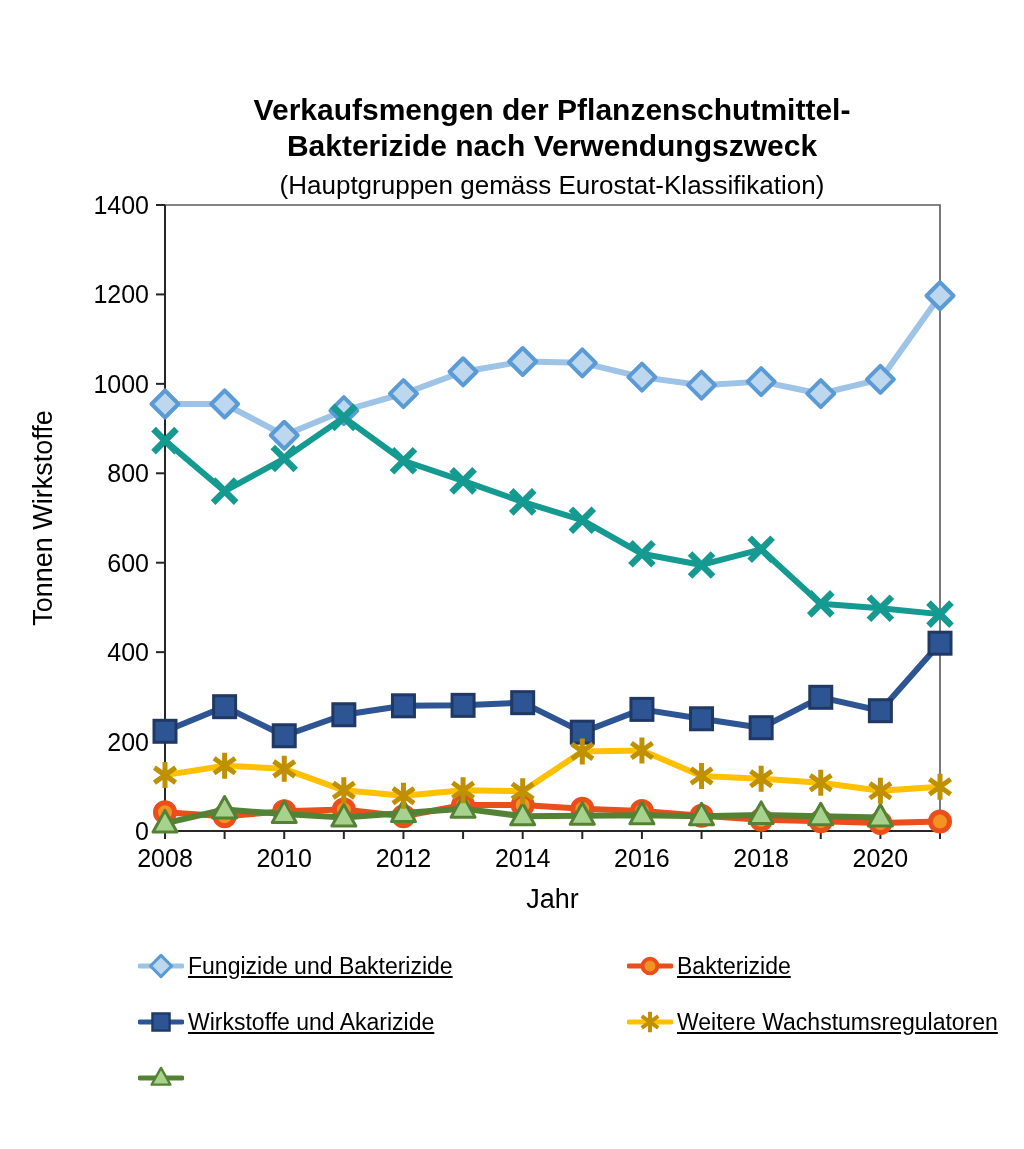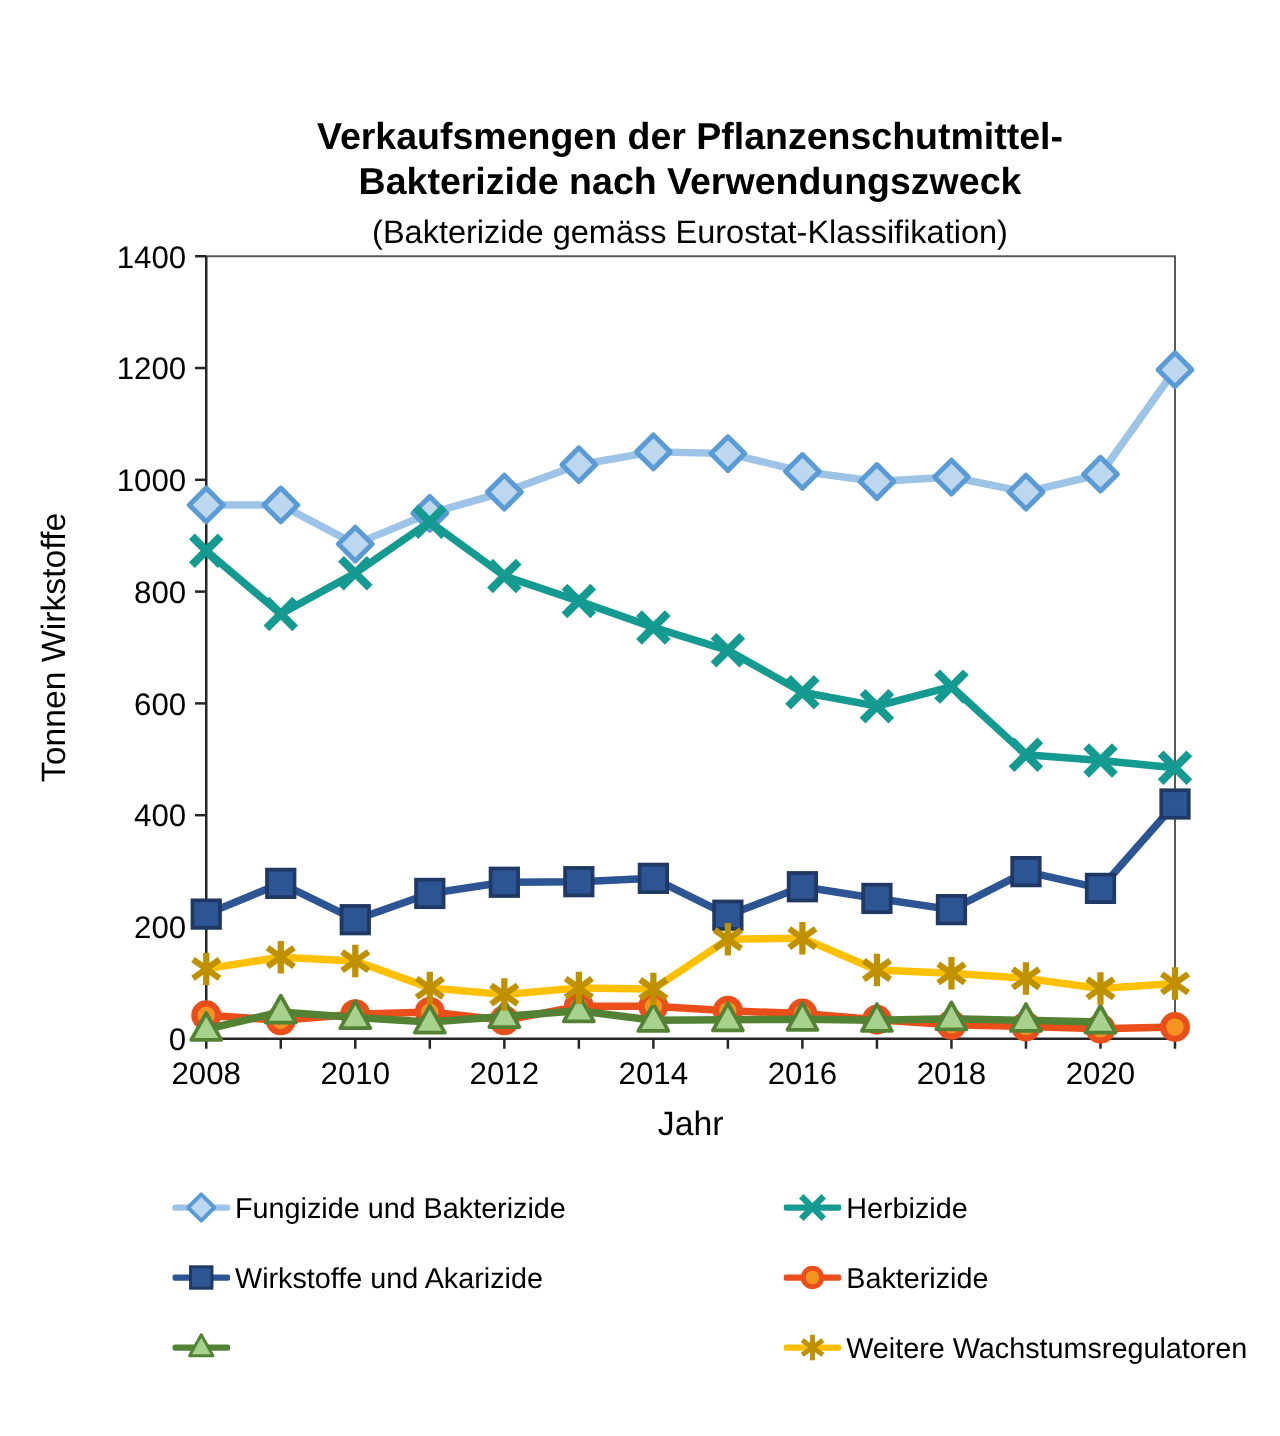--- a/index.html
+++ b/index.html
@@ -6,21 +6,21 @@
   #root{position:relative;width:1024px;height:1149px;background:#ffffff;overflow:hidden;
         font-family:"Liberation Sans","DejaVu Sans",sans-serif;}
   #title-block{position:absolute;left:552px;top:44px;transform:translateX(-50%);
                text-align:center;white-space:nowrap;color:#000;margin-top:48px;}
   .title-line{font-size:30px;font-weight:bold;line-height:36px;letter-spacing:0;}
   .subtitle-line{font-size:26px;font-weight:normal;line-height:32px;margin-top:5px;}
   #chart-svg{position:absolute;left:0;top:0;}
   .legend-col{position:absolute;top:952px;}
   #legend-left{left:138px;}
   #legend-right{left:627px;}
-  .legend-item{display:flex;align-items:center;height:28px;margin-bottom:28px;}
+  .legend-item{display:flex;align-items:center;height:28px;margin-bottom:28px;text-decoration:underline;}
   .legend-item span{font-size:23px;color:#000;margin-left:4px;white-space:nowrap;}
 </style>
 </head>
 <body>
 
 <div id="root">
   <svg id="chart-svg" width="1024" height="1149" viewBox="0 0 1024 1149">
       <path d="M 165 205 H 940 V 831" fill="none" stroke="#595959" stroke-width="1.6"></path>
       <line x1="165" y1="205" x2="165" y2="831" stroke="#262626" stroke-width="2"></line>
       <line x1="165" y1="831" x2="940" y2="831" stroke="#262626" stroke-width="2"></line>
@@ -161,21 +161,21 @@
         <path d="M 701.5384615384615 763.0014285714286 L 701.5384615384615 789.0014285714286 M 690.9384615384615 768.5014285714286 L 712.1384615384616 783.5014285714286 M 712.1384615384616 768.5014285714286 L 690.9384615384615 783.5014285714286" fill="none" stroke="#BF9000" stroke-width="5"></path>
         <path d="M 761.1538461538462 765.6842857142857 L 761.1538461538462 791.6842857142857 M 750.5538461538462 771.1842857142857 L 771.7538461538462 786.1842857142857 M 771.7538461538462 771.1842857142857 L 750.5538461538462 786.1842857142857" fill="none" stroke="#BF9000" stroke-width="5"></path>
         <path d="M 820.7692307692307 769.7085714285714 L 820.7692307692307 795.7085714285714 M 810.1692307692307 775.2085714285714 L 831.3692307692307 790.2085714285714 M 831.3692307692307 775.2085714285714 L 810.1692307692307 790.2085714285714" fill="none" stroke="#BF9000" stroke-width="5"></path>
         <path d="M 880.3846153846154 777.7571428571429 L 880.3846153846154 803.7571428571429 M 869.7846153846153 783.2571428571429 L 890.9846153846154 798.2571428571429 M 890.9846153846154 783.2571428571429 L 869.7846153846153 798.2571428571429" fill="none" stroke="#BF9000" stroke-width="5"></path>
         <path d="M 940 773.7328571428571 L 940 799.7328571428571 M 929.4 779.2328571428571 L 950.6 794.2328571428571 M 950.6 779.2328571428571 L 929.4 794.2328571428571" fill="none" stroke="#BF9000" stroke-width="5"></path>
       </g>
     </svg>
   <div id="title-block">
     <div class="title-line">Verkaufsmengen der Pflanzenschutmittel-</div>
     <div class="title-line">Bakterizide nach Verwendungszweck</div>
-    <div class="subtitle-line">(Bakterizide gemäss Eurostat-Klassifikation)</div>
+    <div class="subtitle-line">(Hauptgruppen gemäss Eurostat-Klassifikation)</div>
   </div>
   <div id="legend-left" class="legend-col">
       <div class="legend-item">
         <svg width="46" height="28" viewBox="0 0 46 28">
           <line x1="2" y1="14" x2="44" y2="14" stroke="#9DC3E6" stroke-width="5" stroke-linecap="round"></line>
           <path d="M 23 3.469999999999999 L 33.53 14 L 23 24.53 L 12.469999999999999 14 Z" fill="#BDD7EE" stroke="#5B9BD5" stroke-width="3.12" stroke-linejoin="round"></path>
         </svg>
         <span>Fungizide und Bakterizide</span>
       </div>
       <div class="legend-item">
@@ -186,27 +186,20 @@
         <span>Wirkstoffe und Akarizide</span>
       </div>
       <div class="legend-item">
         <svg width="46" height="28" viewBox="0 0 46 28">
           <line x1="2" y1="14" x2="44" y2="14" stroke="#548235" stroke-width="5" stroke-linecap="round"></line>
           <path d="M 23 3.8599999999999994 L 32.36 20.63 L 13.64 20.63 Z" fill="#A9D18E" stroke="#548235" stroke-width="2.34" stroke-linejoin="round"></path>
         </svg>
       </div>
     </div>
   <div id="legend-right" class="legend-col">
-      <div class="legend-item">
-        <svg width="46" height="28" viewBox="0 0 46 28">
-          <line x1="2" y1="14" x2="44" y2="14" stroke="#149A90" stroke-width="5" stroke-linecap="round"></line>
-          <path d="M 14.03 5.029999999999999 L 31.97 22.97 M 31.97 5.029999999999999 L 14.03 22.97" fill="none" stroke="#149A90" stroke-width="5.07"></path>
-        </svg>
-        <span>Herbizide</span>
-      </div>
       <div class="legend-item">
         <svg width="46" height="28" viewBox="0 0 46 28">
           <line x1="2" y1="14" x2="44" y2="14" stroke="#EA4E1B" stroke-width="5" stroke-linecap="round"></line>
           <circle cx="23" cy="14" r="7.41" fill="#F39322" stroke="#EA4E1B" stroke-width="3.9000000000000004"></circle>
         </svg>
         <span>Bakterizide</span>
       </div>
       <div class="legend-item">
         <svg width="46" height="28" viewBox="0 0 46 28">
           <line x1="2" y1="14" x2="44" y2="14" stroke="#FFC000" stroke-width="5" stroke-linecap="round"></line>

